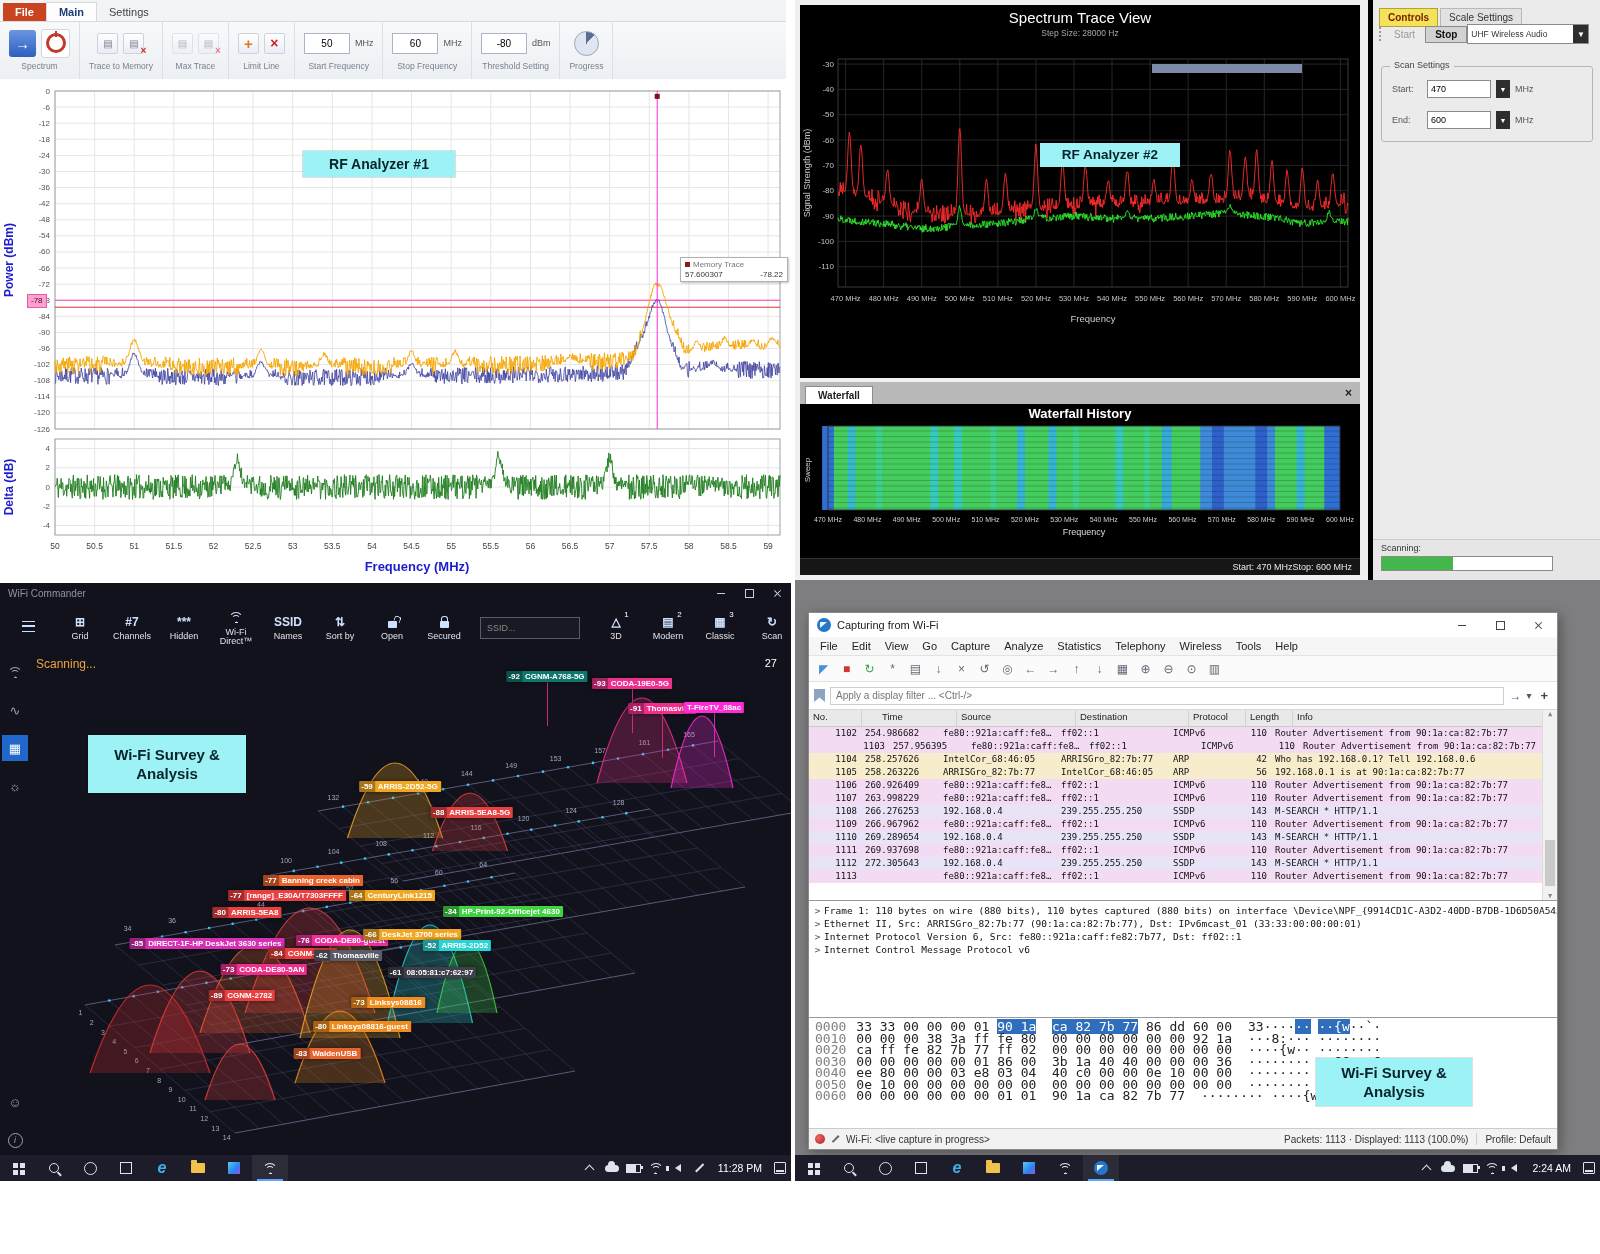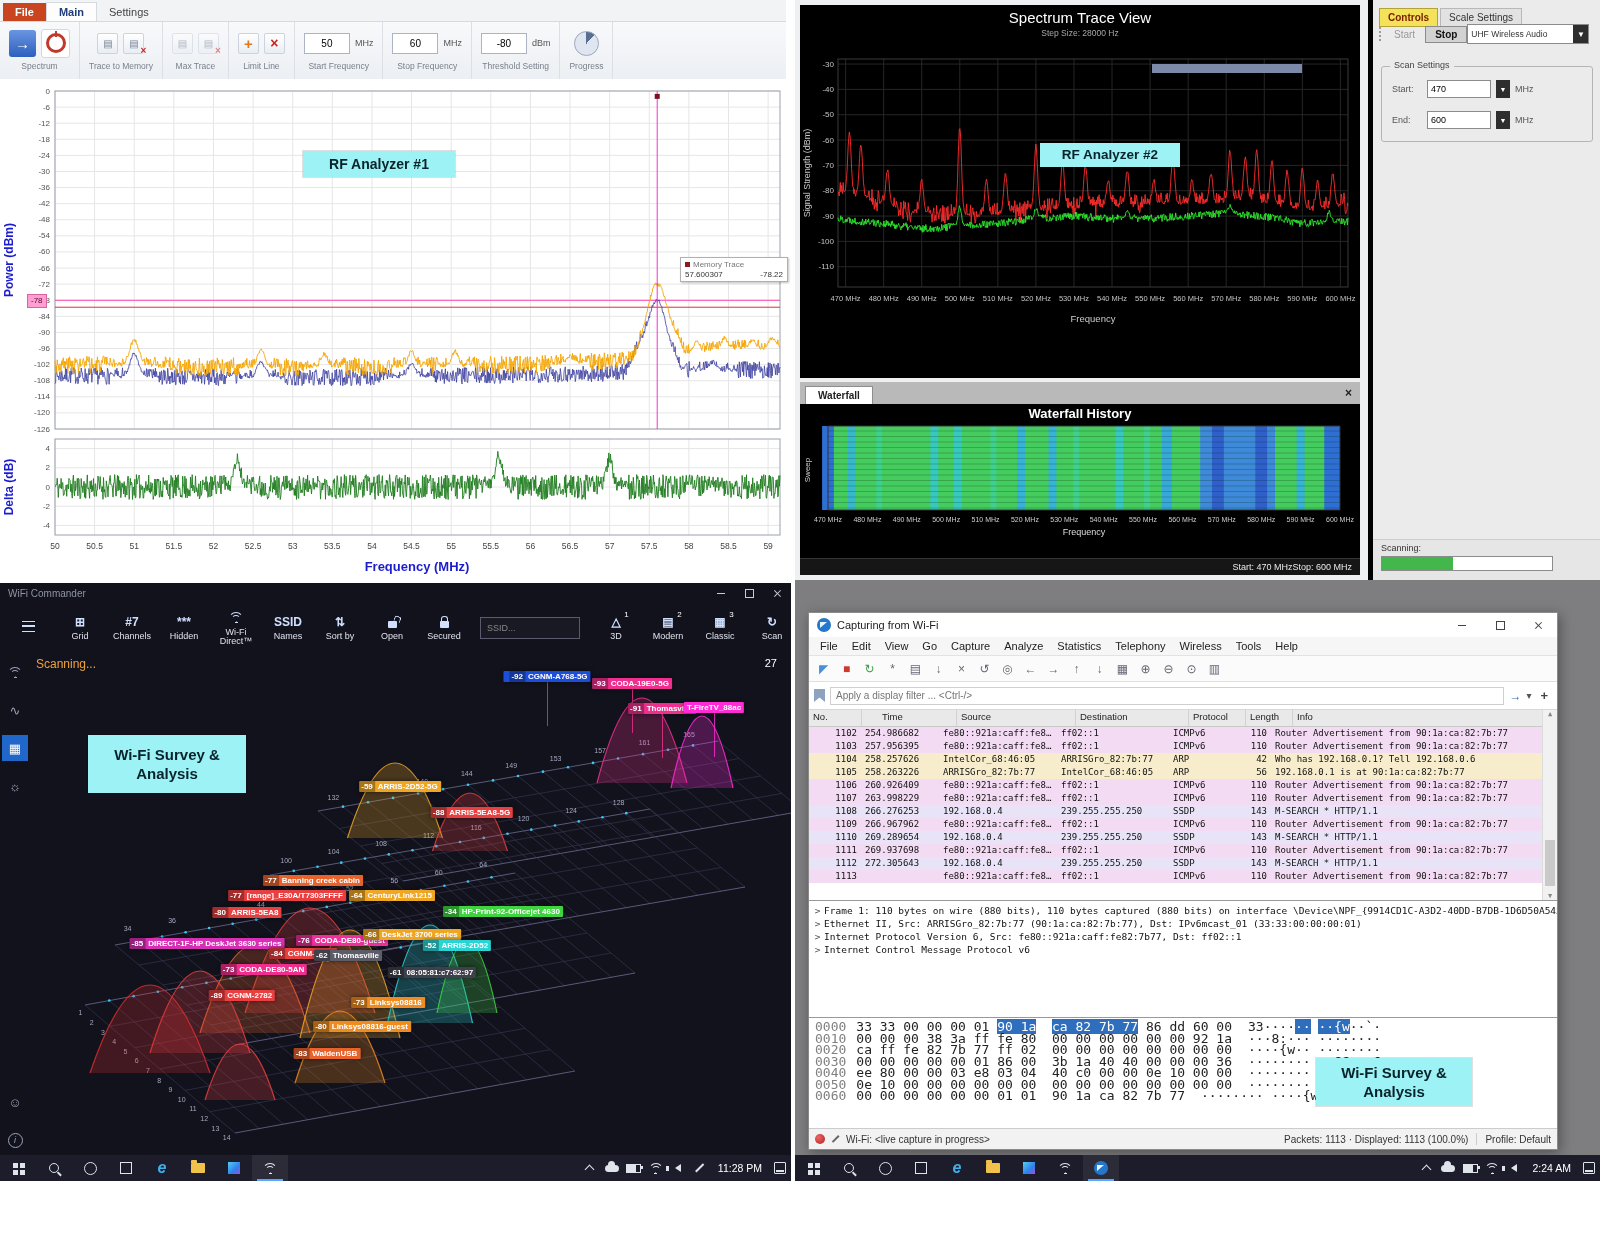--- a/index.html
+++ b/index.html
@@ -898,21 +898,21 @@
         <path d="M270 389 Q320 173 370 389" fill="#efa723" fill-opacity="0.25" stroke="#efa723" stroke-width="1.2" stroke-opacity="0.85"></path>
         <path d="M357.5 374 Q400 178 442.5 374" fill="#2bd4d4" fill-opacity="0.25" stroke="#2bd4d4" stroke-width="1.2" stroke-opacity="0.85"></path>
         <path d="M407 364 Q437 220 467 364" fill="#3fd43f" fill-opacity="0.25" stroke="#3fd43f" stroke-width="1.2" stroke-opacity="0.85"></path>
         <path d="M120 404 Q170 240 220 404" fill="#e84040" fill-opacity="0.25" stroke="#e84040" stroke-width="1.2" stroke-opacity="0.85"></path>
         <path d="M60 424 Q120 248 180 424" fill="#d62f2f" fill-opacity="0.25" stroke="#d62f2f" stroke-width="1.2" stroke-opacity="0.85"></path>
         <path d="M265 434 Q310 290 355 434" fill="#ef8c1f" fill-opacity="0.25" stroke="#ef8c1f" stroke-width="1.2" stroke-opacity="0.85"></path>
         <path d="M175 451 Q210 339 245 451" fill="#e84040" fill-opacity="0.25" stroke="#e84040" stroke-width="1.2" stroke-opacity="0.85"></path>
       </svg>
     <div id="chips" style="position:absolute;inset:0;z-index:8">
         <div class="stem" style="left: 547px; top: 99px; height: 44px; background: rgb(239, 47, 141);"></div>
-        <div class="chip" style="left: 547px; top: 88px; background: #1d4ed8; padding-left: 6px;">
+        <div class="chip" style="left: 547px; top: 88px; background: #0f766e;">
           <span class="r">-92</span>
           <span class="n">CGNM-A768-5G</span>
         </div>
         <div class="stem" style="left: 632px; top: 106px; height: 44px; background: rgb(239, 47, 141);"></div>
         <div class="chip" style="left: 632px; top: 95px; background: rgb(239, 47, 141);">
           <span class="r">-93</span>
           <span class="n">CODA-19E0-5G</span>
         </div>
         <div class="stem" style="left: 662px; top: 131px; height: 44px; background: rgb(239, 47, 141);"></div>
         <div class="chip" style="left: 662px; top: 120px; background: rgb(239, 47, 141);">
@@ -1127,21 +1127,21 @@
             <div class="pkrow c-icmp">
               <div class="pkcell" style="width: 44px; text-align: right;">1102</div>
               <div class="pkcell" style="width: 70px;">254.986682</div>
               <div class="pkcell" style="width: 110px;">fe80::921a:caff:fe8…</div>
               <div class="pkcell" style="width: 104px;">ff02::1</div>
               <div class="pkcell" style="width: 48px;">ICMPv6</div>
               <div class="pkcell" style="width: 38px; text-align: right;">110</div>
               <div class="pkcell" style="flex: 1 1 0%;">Router Advertisement from 90:1a:ca:82:7b:77</div>
             </div>
             <div class="pkrow c-icmp">
-              <div class="pkcell" style="width: 44px; text-align: right;">1103</div>
+              <div class="pkcell" style="width: 44px; text-align: right; margin-left: 28px;">1103</div>
               <div class="pkcell" style="width: 70px;">257.956395</div>
               <div class="pkcell" style="width: 110px;">fe80::921a:caff:fe8…</div>
               <div class="pkcell" style="width: 104px;">ff02::1</div>
               <div class="pkcell" style="width: 48px;">ICMPv6</div>
               <div class="pkcell" style="width: 38px; text-align: right;">110</div>
               <div class="pkcell" style="flex: 1 1 0%;">Router Advertisement from 90:1a:ca:82:7b:77</div>
             </div>
             <div class="pkrow c-arp">
               <div class="pkcell" style="width: 44px; text-align: right;">1104</div>
               <div class="pkcell" style="width: 70px;">258.257626</div>

